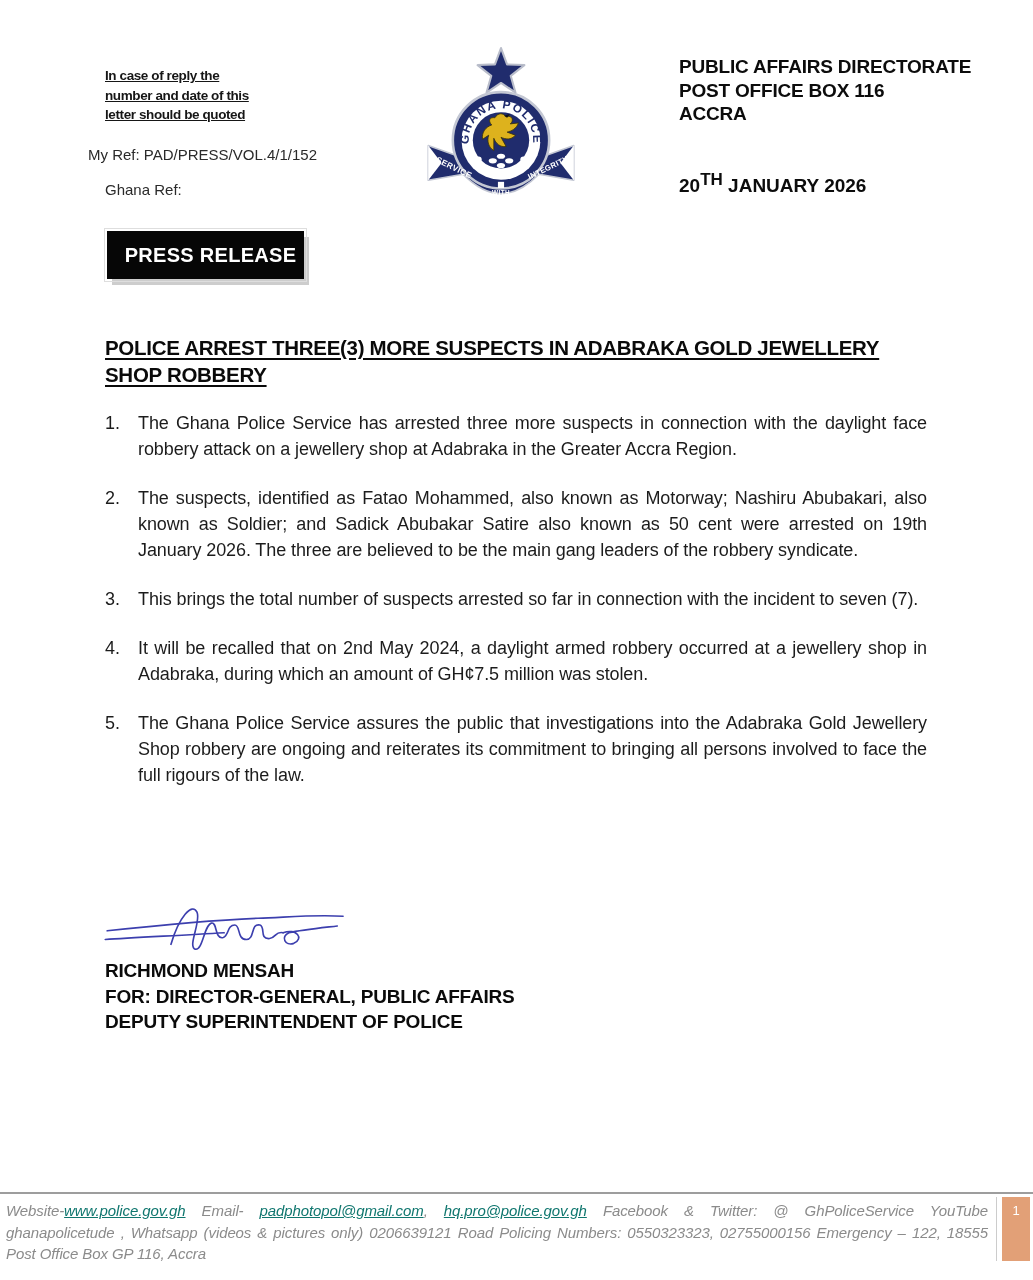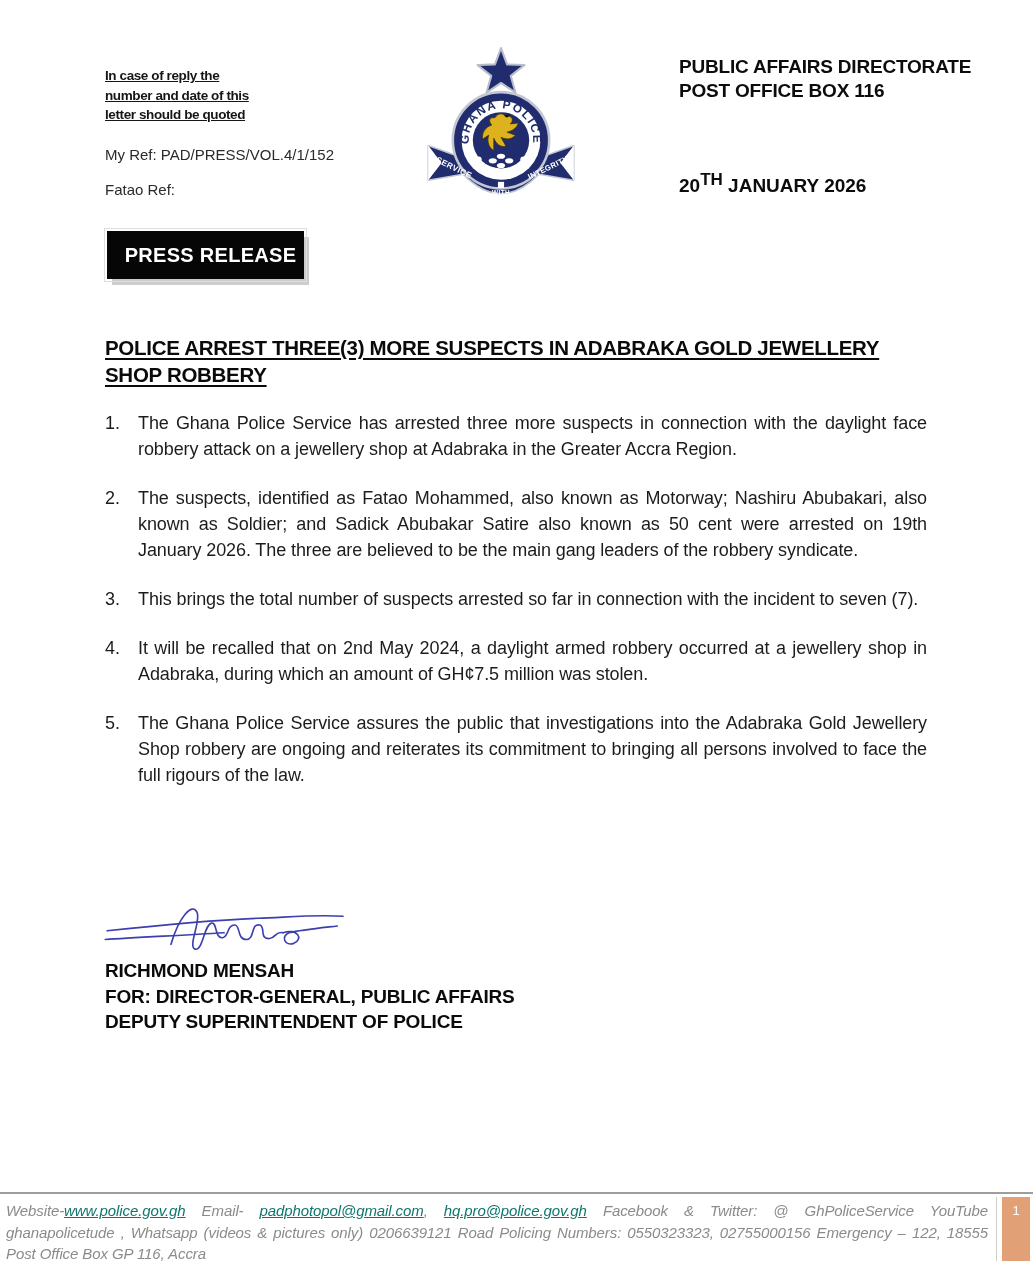--- a/index.html
+++ b/index.html
@@ -4,21 +4,21 @@
 <style>
   html,body { margin:0; padding:0; background:#ffffff; }
   .page {
     position:relative; width:1033px; height:1280px; background:#ffffff;
     font-family:"Liberation Sans", sans-serif; color:#1e1e1e; overflow:hidden;
   }
   
   .reply-note { position:absolute; left:105px; top:66px; font-size:13.5px; line-height:19.5px;
     font-weight:600; letter-spacing:-0.4px; color:#161616; }
   .reply-note div { text-decoration:underline; }
-  .my-ref  { position:absolute; left:105px; top:146px; font-size:15px; color:#2a2a2a; }
+  .my-ref  { position:absolute; left:88px; top:146px; font-size:15px; color:#2a2a2a; }
   .your-ref{ position:absolute; left:105px; top:181px; font-size:15px; color:#2a2a2a; }
   
   .crest-wrap { position:absolute; left:424px; top:45px; width:154px; height:164px; }
   
   .addr { position:absolute; left:679px; top:55px; font-size:19px; font-weight:700;
     line-height:23.5px; letter-spacing:-0.2px; color:#0c0c0c; }
   .date { position:absolute; left:679px; top:170px; font-size:19px; font-weight:700; color:#0c0c0c; }
   .date sup { font-size:17px; }
   
   .stamp { position:absolute; left:107px; top:231px; width:187px; height:48px;
@@ -53,21 +53,21 @@
 
 <div class="page">
 
   <div class="reply-note">
     <div>In case of reply the</div>
     <div>number and date of this</div>
     <div>letter should be quoted</div>
   </div>
 
   <div class="my-ref">My Ref: PAD/PRESS/VOL.4/1/152</div>
-  <div class="your-ref">Fatao Ref:</div>
+  <div class="your-ref">Ghana Ref:</div>
 
   <div class="crest-wrap">
     <svg viewBox="0 0 150 160" width="154" height="164">
 
       <polygon points="75,3 80.9,18.9 97.8,19.6 84.5,30.1 89.1,46.4 75,37 60.9,46.4 65.5,30.1 52.2,19.6 69.1,18.9" fill="#202c6d" stroke="#b9bdca" stroke-width="2" stroke-linejoin="round"></polygon>
 
       <path d="M 4,98 L 43,112 Q 75,152 107,112 L 146,98 L 146,132 L 112,126 Q 75,164 38,126 L 4,132 Z" fill="#202c6d" stroke="#c3c7d3" stroke-width="1.5" stroke-linejoin="round"></path>
       <path d="M 4,98 L 17,115 L 4,132 Z" fill="#ffffff"></path>
       <path d="M 146,98 L 133,115 L 146,132 Z" fill="#ffffff"></path>
 
@@ -98,20 +98,21 @@
 
       <text x="28" y="122" transform="rotate(26 28 122)" font-size="8" font-weight="bold" fill="#ffffff" text-anchor="middle" letter-spacing="0.4" font-family="Liberation Sans, sans-serif">SERVICE</text>
       <text x="122" y="122" transform="rotate(-26 122 122)" font-size="7.5" font-weight="bold" fill="#ffffff" text-anchor="middle" letter-spacing="0.3" font-family="Liberation Sans, sans-serif">INTEGRITY</text>
       <text x="75" y="146" font-size="6.2" font-weight="bold" fill="#ffffff" text-anchor="middle" letter-spacing="0.4" font-family="Liberation Sans, sans-serif">WITH</text>
     </svg>
   </div>
 
   <div class="addr">
     <div>PUBLIC AFFAIRS DIRECTORATE</div>
     <div>POST OFFICE BOX 116</div>
+    <div>ACCRA</div>
   </div>
 
   <div class="date"><span>20</span><sup>TH</sup>&nbsp;<span>JANUARY 2026</span></div>
 
   <div class="stamp">PRESS RELEASE</div>
 
   <div class="title">
     <div>POLICE ARREST THREE(3) MORE SUSPECTS IN ADABRAKA GOLD JEWELLERY</div>
     <div>SHOP ROBBERY</div>
   </div>

